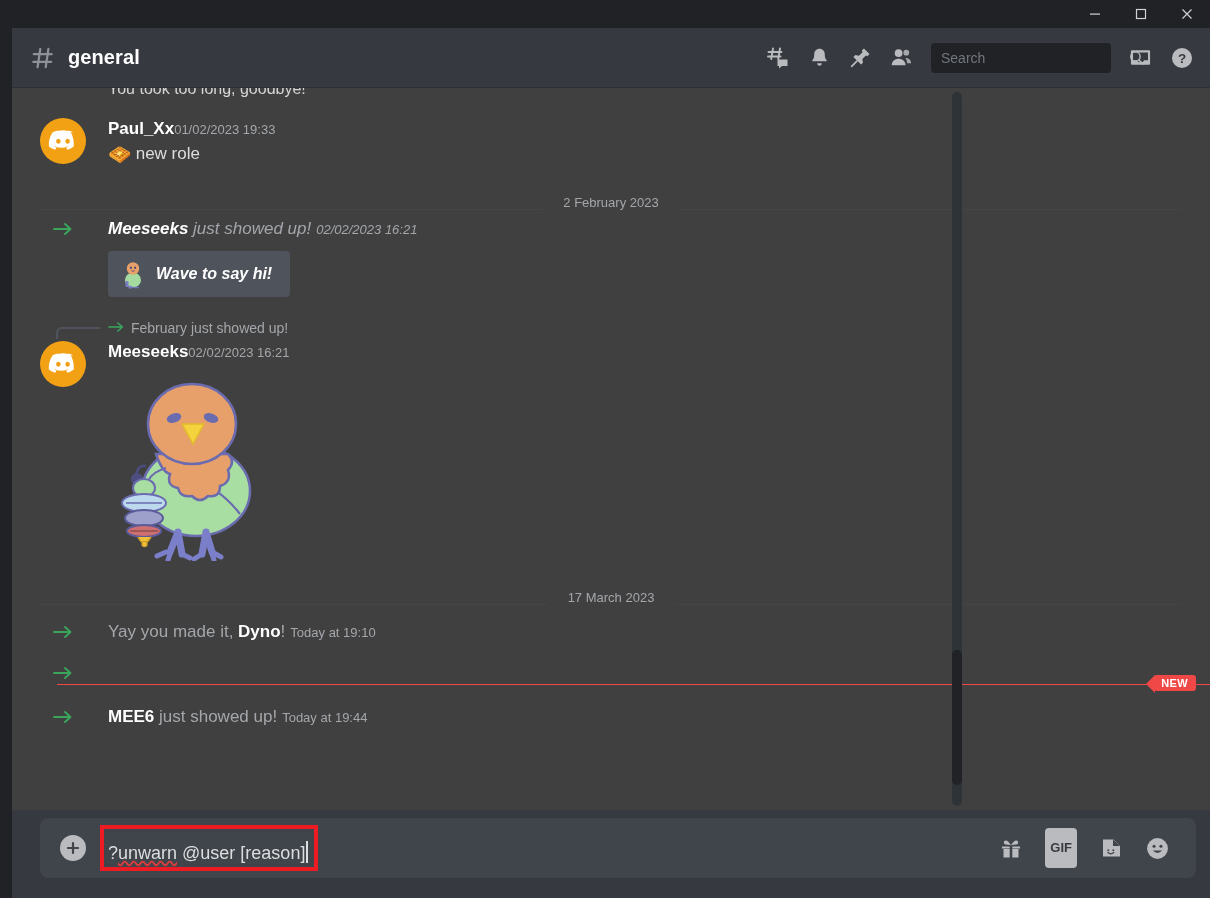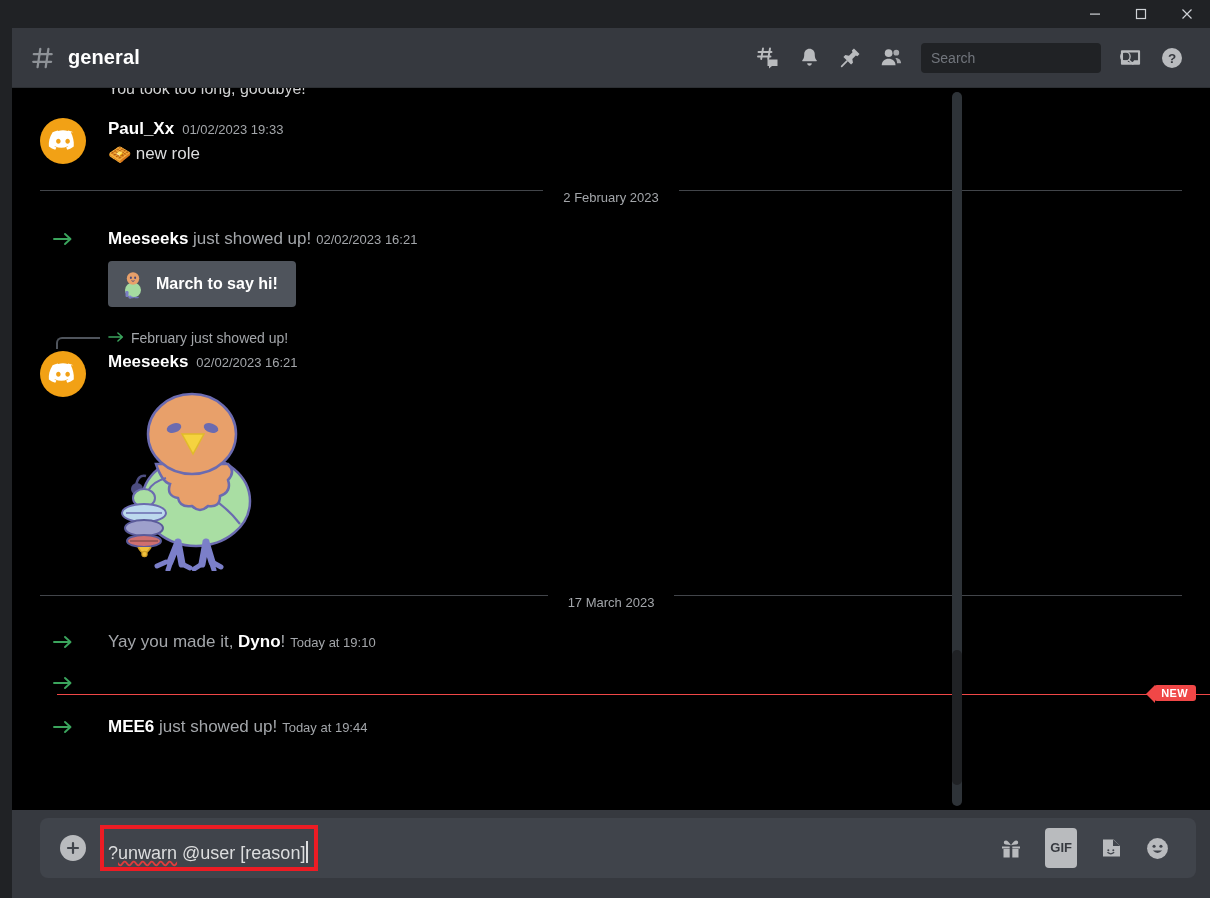--- a/index.html
+++ b/index.html
@@ -38,21 +38,21 @@
     background:#36393f;
     display:flex; align-items:center;
     border-bottom:1px solid #2c2f33;
   }
   #hash-icon { margin-left:18px; color:#8e9297; display:flex; align-items:center; }
   #channel-name {
     margin-left:12px; color:#ffffff; font-size:20px; font-weight:bold;
     letter-spacing:.1px;
   }
   #header-actions {
-    margin-left:auto; display:flex; align-items:center; gap:18px; padding-right:26px;
+    margin-left:auto; display:flex; align-items:center; gap:18px; padding-right:16px;
   }
   .hicon { color:#b9bbbe; display:flex; align-items:center; cursor:pointer; }
 
   #search-box {
     width:180px; height:30px; background:#202225; border-radius:4px;
     display:flex; align-items:center; padding:0 8px 0 10px; gap:6px;
   }
   #search-input {
     flex:1; background:transparent; border:none; outline:none;
     color:#dcddde; font-size:14px; font-family:"Liberation Sans", sans-serif;
@@ -61,48 +61,48 @@
 
   
   #rail {
     position:absolute; left:0; top:28px; width:12px; height:870px;
     background:#202225;
   }
 
   
   #messages {
     position:absolute; left:12px; top:88px; width:1198px; height:722px;
-    background:#000000; overflow:hidden;
+    background:#404040; overflow:hidden;
   }
   .msg-clip-top {
     color:#dcddde; font-size:16px; line-height:22px;
     padding:0 0 0 96px; opacity:.95; margin-top:-10px;
   }
 
   .msg {
     position:relative; padding:2px 48px 2px 96px; margin-top:14px;
   }
   .avatar {
     position:absolute; left:28px; top:2px; width:46px; height:46px;
     border-radius:50%;
     background:#f2a115;
     display:flex; align-items:center; justify-content:center;
   }
   .avatar svg { width:30px; height:30px; }
-  .msg-head { display:flex; align-items:baseline; gap:8px; line-height:22px; }
+  .msg-head { display:flex; align-items:baseline; gap:0; line-height:22px; }
   .msg-author { color:#ffffff; font-size:17px; font-weight:bold; }
   .msg-time { color:#a3a6aa; font-size:13px; }
   .msg-body { color:#dcddde; font-size:17px; line-height:24px; margin-top:1px;
               display:flex; align-items:center; gap:4px; }
 
   .waffle { font-size:19px; line-height:1; }
 
   
   .divider {
-    display:flex; align-items:flex-start; gap:12px;
+    display:flex; align-items:flex-end; gap:12px;
     margin:16px 28px 0 28px; height:20px;
   }
   .divider .line { flex:1; height:1px; background:#42454a; }
   .divider .label {
     color:#a3a6aa; font-size:13px; padding:0 8px; white-space:nowrap;
   }
 
   
   .sysmsg { position:relative; padding:4px 48px 4px 96px; margin-top:12px; }
   .arrow {
@@ -321,21 +321,21 @@
         <span>new role</span>
       </div>
     </div>
 
     <div class="divider" style="margin-top:22px;">
       <span class="line"></span>
       <span class="label">2 February 2023</span>
       <span class="line"></span>
     </div>
 
-    <div class="sysmsg" style="margin-top:14px;">
+    <div class="sysmsg" style="margin-top:4px;font-style:italic;">
       <span class="arrow">
         <svg width="22" height="20" viewBox="0 0 22 20" fill="none" stroke="currentColor" stroke-width="1.9" stroke-linecap="round" stroke-linejoin="round">
           <path d="M2 10 H18 M13 5 L18.5 10 L13 15"></path>
         </svg>
       </span>
       <div class="sys-text">
         <b>Meeseeks</b><span> just showed up!</span><span class="sys-time">02/02/2023 16:21</span>
       </div>
       <div class="wave-btn">
         <span style="display:flex;">
@@ -343,21 +343,21 @@
             <ellipse cx="13" cy="21" rx="8" ry="7.5" fill="#a5dba0"></ellipse>
             <circle cx="13" cy="9.5" r="6.2" fill="#e8a06a"></circle>
             <ellipse cx="10.9" cy="8.8" rx="1" ry="1.3" fill="#4a4a7a"></ellipse>
             <ellipse cx="15.1" cy="8.8" rx="1" ry="1.3" fill="#4a4a7a"></ellipse>
             <path d="M11.5 11.6 Q13 13.2 14.5 11.6" stroke="#4a4a7a" stroke-width="0.9" fill="none"></path>
             <rect x="5.5" y="22" width="3" height="6" rx="1.2" fill="#7b7fc4"></rect>
             <rect x="8.5" y="26.5" width="3" height="3" rx="1" fill="#8888cc"></rect>
             <path d="M10 28.5 h3 M15 28.5 h3" stroke="#6f73bd" stroke-width="1.6" stroke-linecap="round"></path>
           </svg>
         </span>
-        <span>March to say hi!</span>
+        <span>Wave to say hi!</span>
       </div>
     </div>
 
     <div style="margin-top:18px;">
       <div class="reply-ref">
         <span class="reply-spine"></span>
         <span class="reply-arrow">
           <svg width="17" height="14" viewBox="0 0 18 14" fill="none" stroke="currentColor" stroke-width="1.6" stroke-linecap="round" stroke-linejoin="round">
             <path d="M1 7 H15 M10.5 2.8 L15.2 7 L10.5 11.2"></path>
           </svg>

